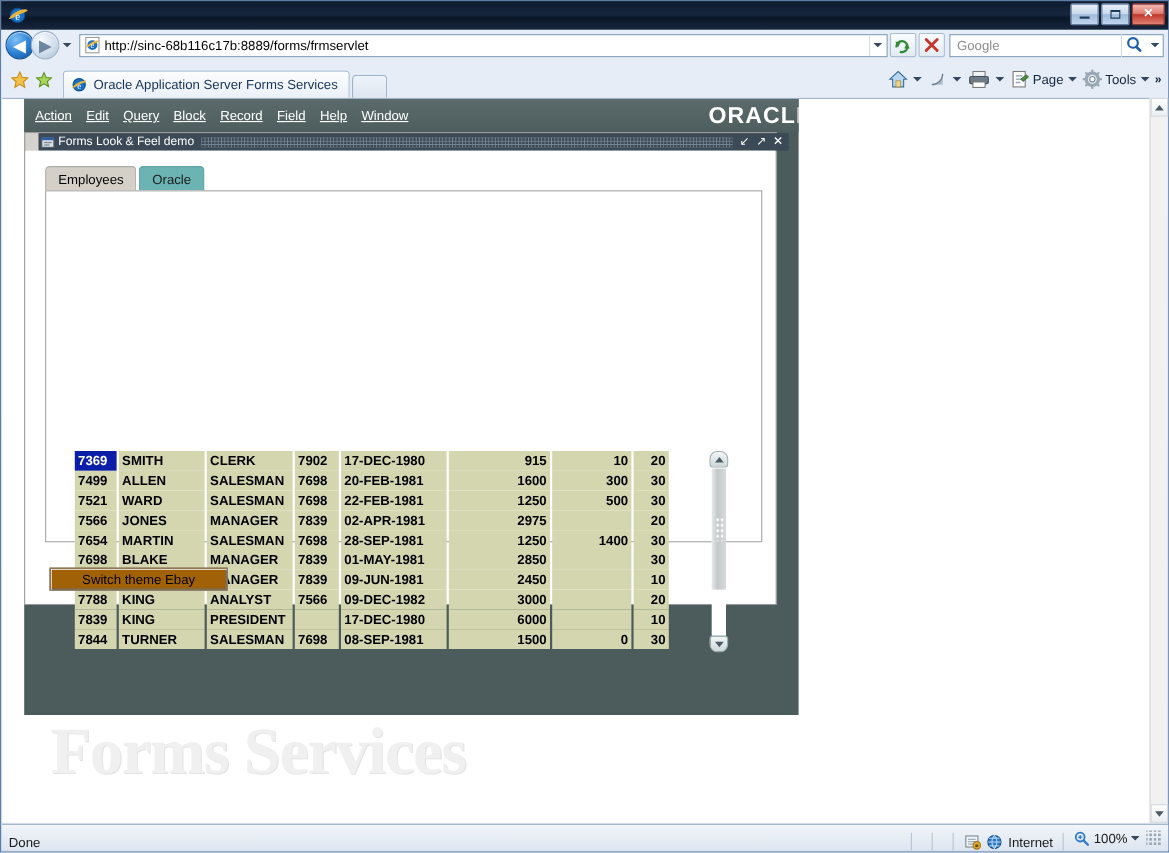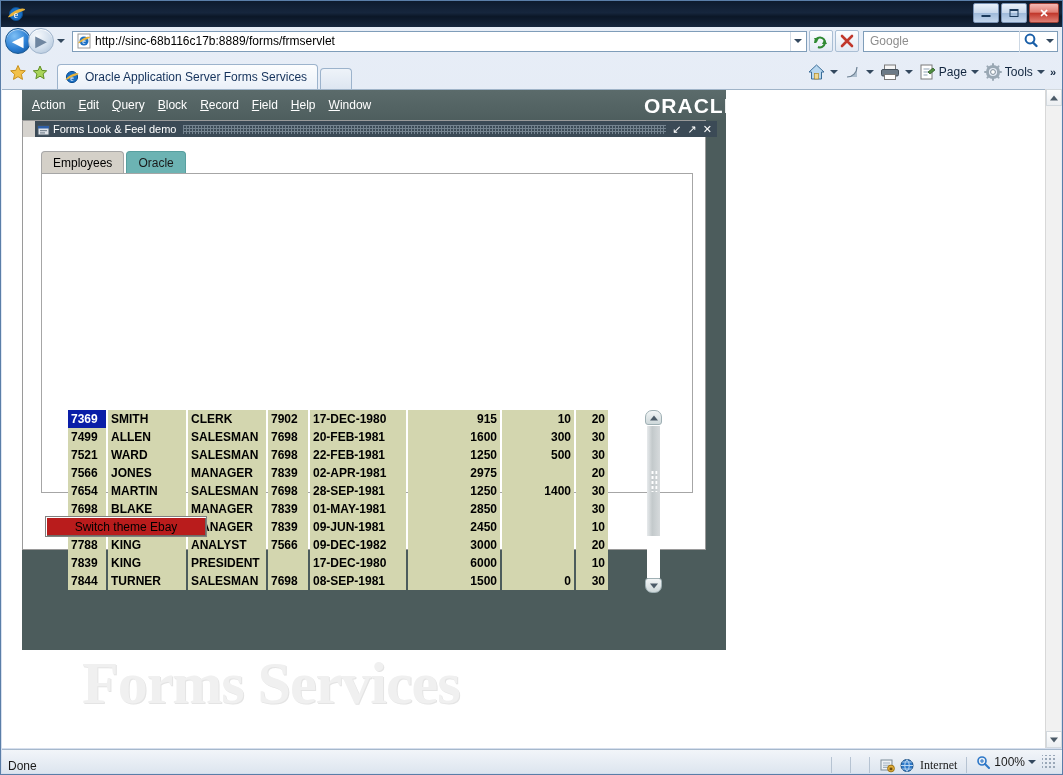--- a/index.html
+++ b/index.html
@@ -179,21 +179,21 @@
   #forms-applet {
     position:absolute; left:20px; top:0px; width:704px; height:560px;
     background:#4c5c5c;
   }
   #forms-menubar {
     position:absolute; left:0; top:0; width:704px; height:30px;
     background: linear-gradient(to bottom,#5b6b6b 0%, #4e5e5e 100%);
     display:flex; align-items:center; padding-left:10px;
   }
   .fmenu {
-    font-size:12px; color:#ffffff; margin-right:13px; white-space:nowrap;
+    font-size:12px; color:#ffffff; margin-right:13px; white-space:nowrap;text-decoration:underline;
   }
   .fmenu u { text-decoration: underline; }
   #oracle-wordmark {
     position:absolute; right:0px; top:4px;
     font-size:21px; font-weight:bold; color:#ffffff;
     letter-spacing:1px; overflow:hidden; width:82px; height:24px;
     font-family:"Liberation Sans", sans-serif;
   }
 
   
@@ -280,47 +280,46 @@
   .gsb-grip {
     position:absolute; left:50%; top:50%; transform:translate(-50%,-50%);
     width:7px; height:22px;
     background-image: radial-gradient(circle, #ffffff 40%, transparent 41%);
     background-size:4px 5px;
   }
 
   
   #switch-theme-btn {
     position:absolute; left:22px; top:379px; width:162px; height:21px;
-    background:#b91c1c; border:1px solid #808080;
+    background:#a16207; border:1px solid #808080;
     box-shadow: inset 1px 1px 0 #ffffff, inset -1px -1px 0 #6e6a64;
     font-size:12px; color:#000000; display:flex; align-items:center; justify-content:center;
     cursor:default;
   }
 
   
   #watermark {
     position:absolute; left:24px; top:563px;
     font-family:"Liberation Serif", serif;
     font-size:60px; font-weight:bold; color:#f0f0f0;
     letter-spacing:-1px; white-space:nowrap; line-height:1;
     text-shadow: 1px 1px 0 #e4e4e4;
-    margin-left: 36px;
   }
 
   
   #statusbar {
     position:absolute; left:1px; bottom:1px; width:1060px; height:24px;
     background: linear-gradient(to bottom,#f2f5f9,#dde5ef);
     border-top:1px solid #a6b8cc;
     display:flex; align-items:flex-end;
   }
   #statusbar .st-text { font-size:12px; color:#1a1a1a; padding-left:6px; }
   #statusbar .spacer { flex:1 1 auto; }
   #statusbar .st-sep { width:1px; height:16px; background:#b6c3d2; margin:0 9px; }
-  #statusbar .zone { display:flex; align-items:center; font-size:12px; color:#1a1a1a;font-family:Liberation Serif, serif; }
+  #statusbar .zone { display:flex; align-items:center; font-size:12px; color:#1a1a1a; }
   #statusbar .zone .zlabel { margin-left:5px; }
   #statusbar .zoom { display:flex; align-items:center; font-size:12px; color:#1a1a1a; padding-right:4px;}
   #statusbar .zoom .zmlabel { margin-left:3px; }
   .grip {
     width:14px;height:14px;margin-right:2px;margin-left:4px;
     background-image: radial-gradient(circle, #9aa8b8 40%, transparent 41%);
     background-size:4px 4px; background-position: right bottom;
   }
 </style>
 </head>

